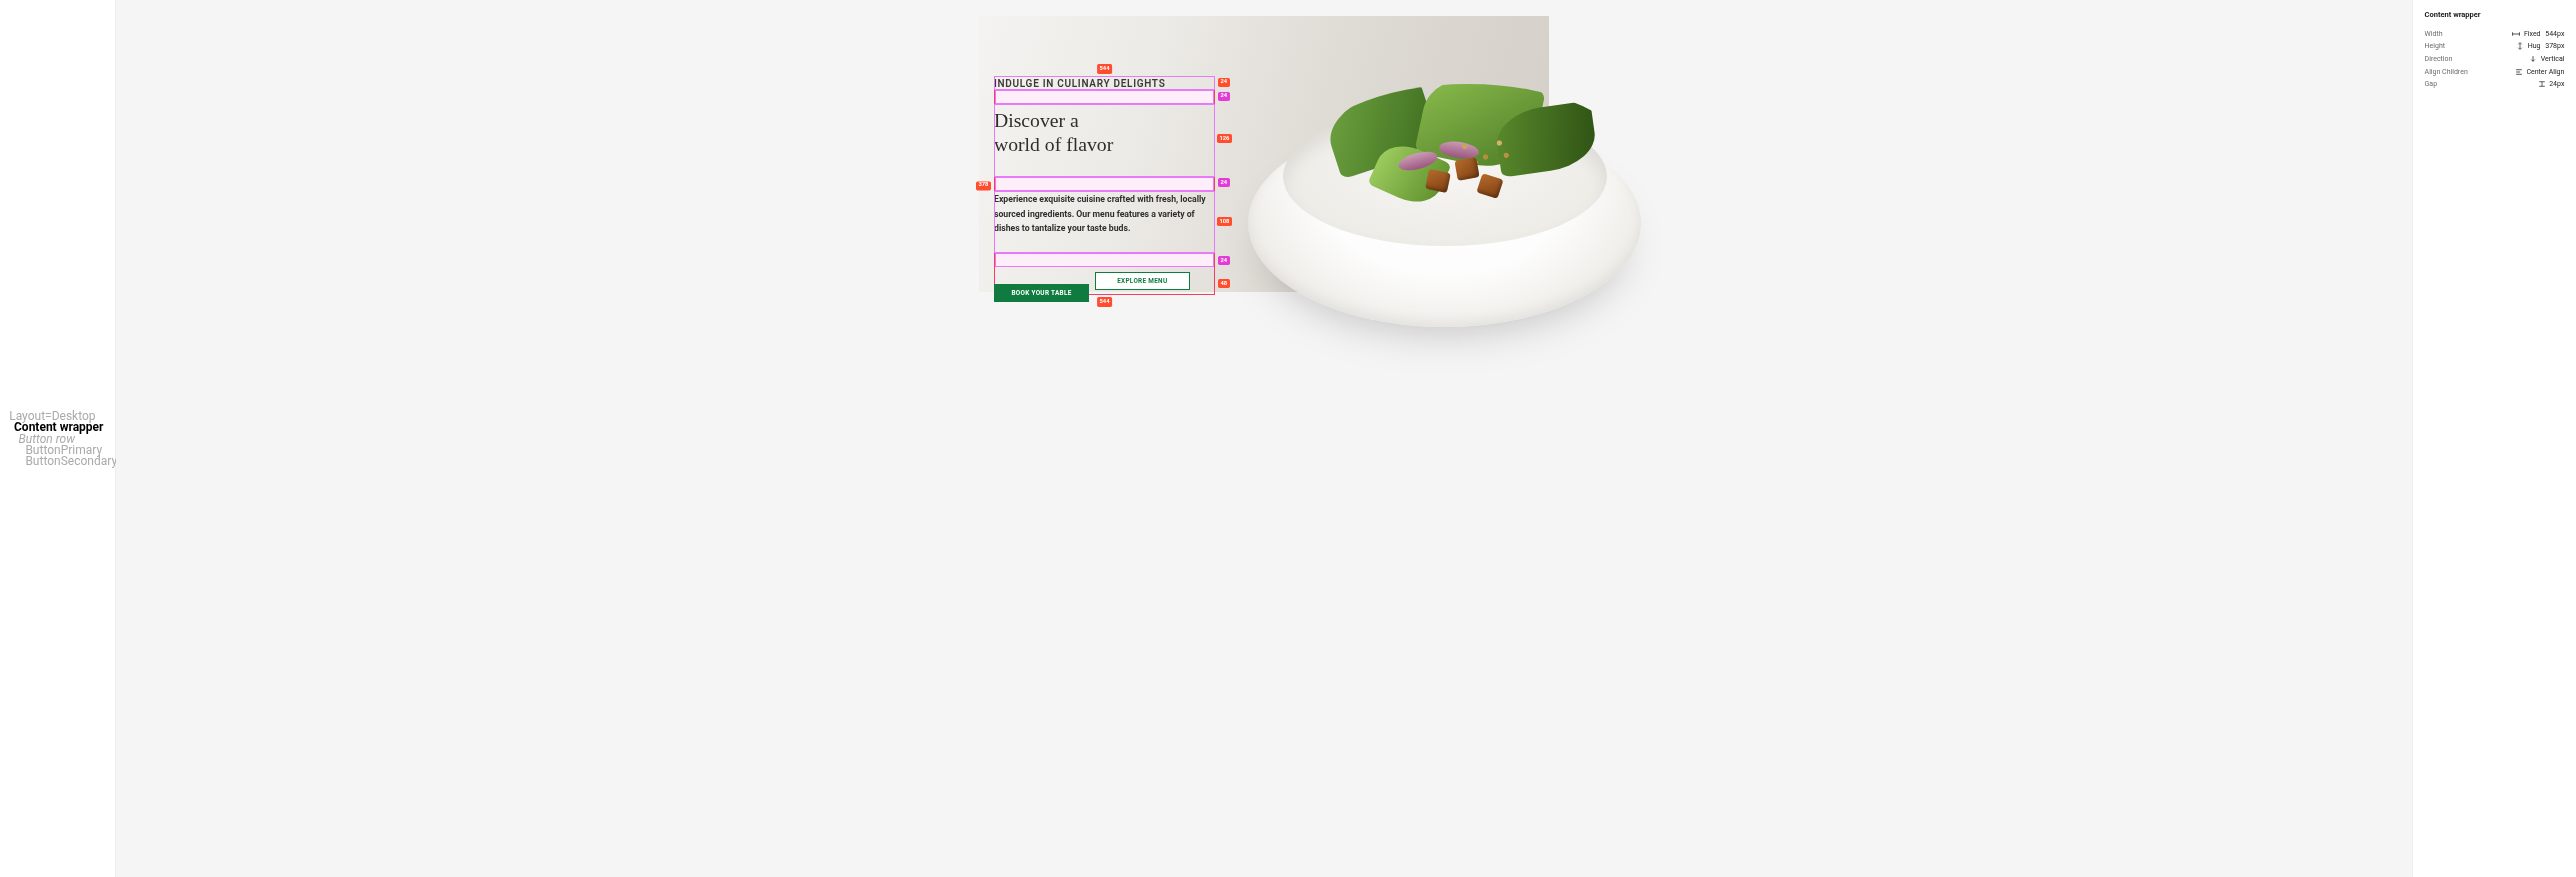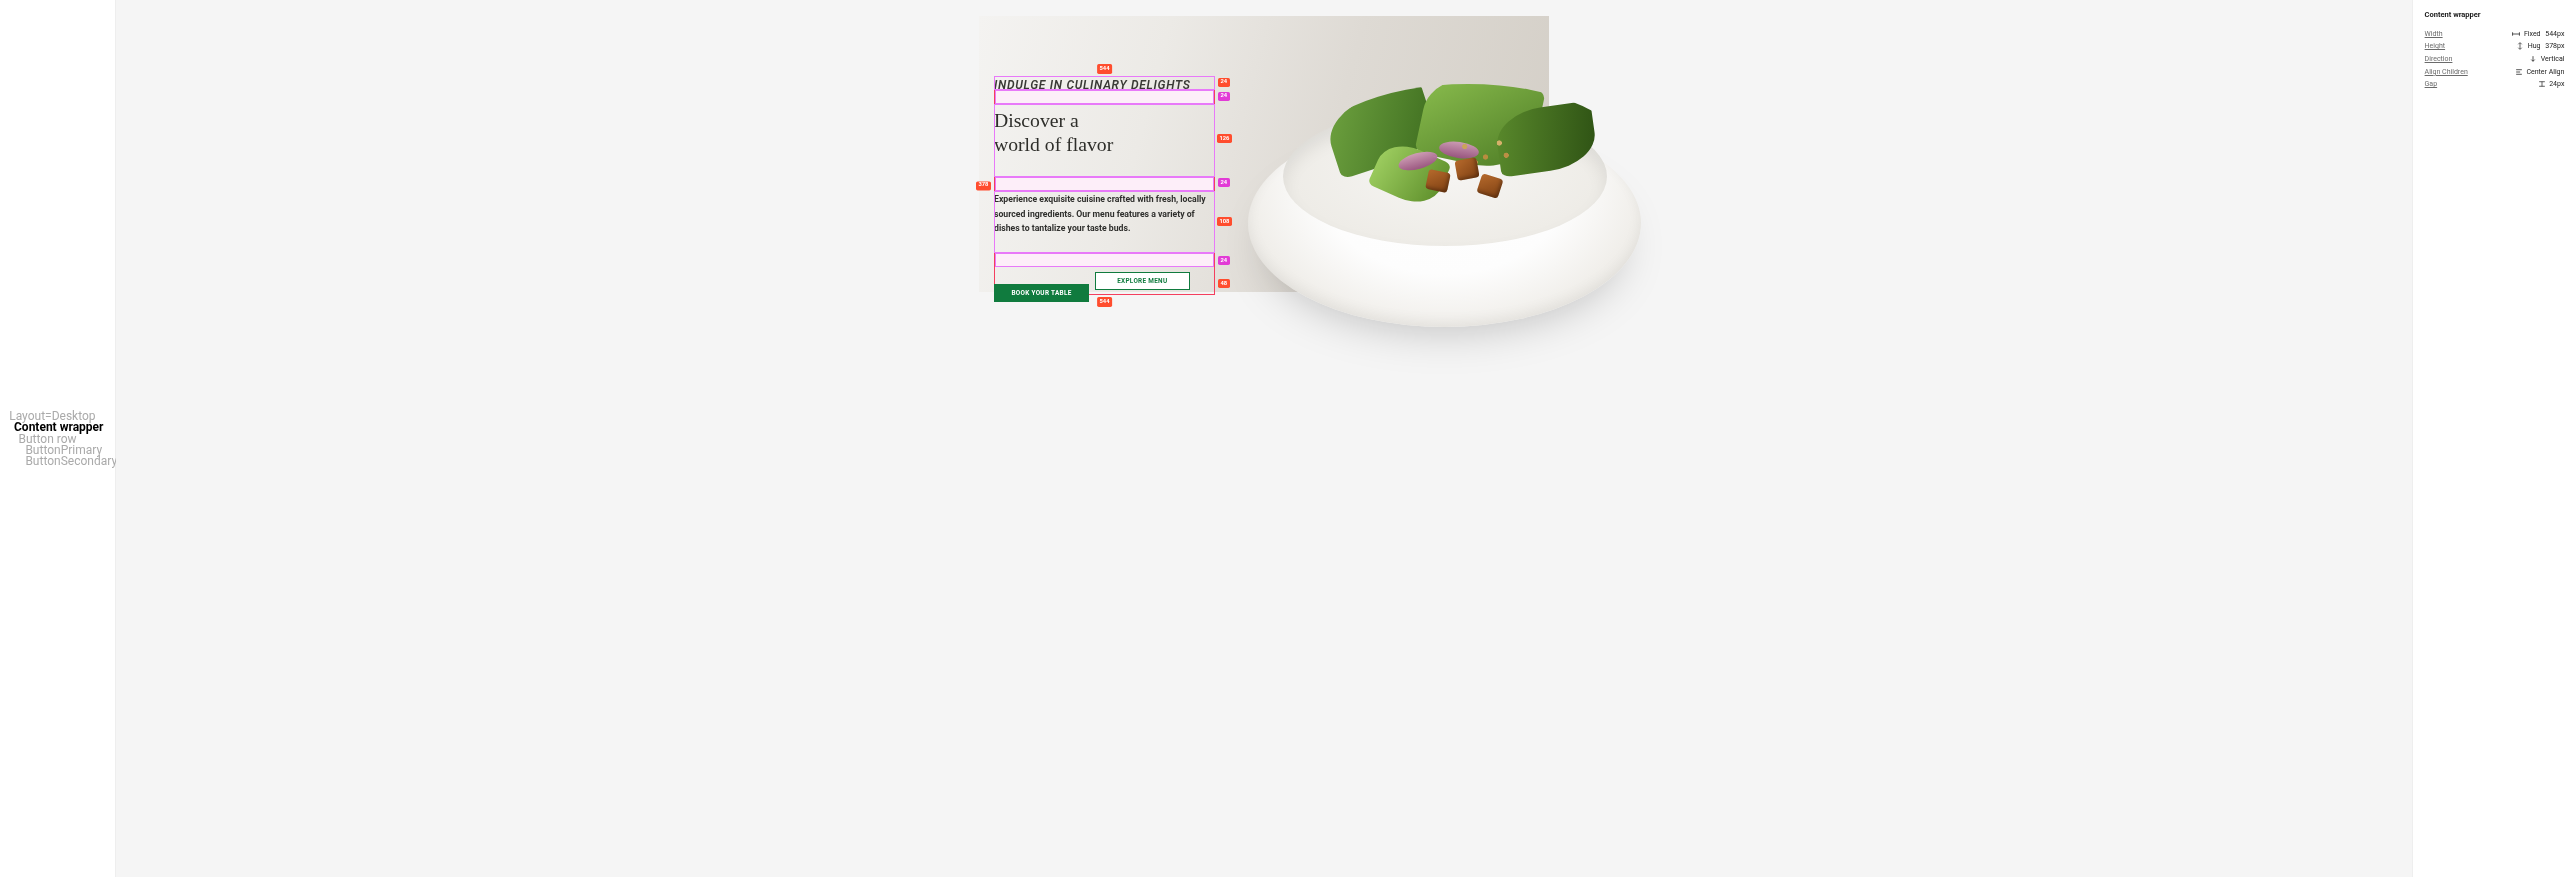--- a/index.html
+++ b/index.html
@@ -29,21 +29,21 @@
   }
   .layer-row {
     padding: 1.7px 4.6px 1.7px 9.2px;
     font-size: 12px;
     line-height: 8px;
     color: #aaa;
     white-space: nowrap;
     cursor: default;
   }
   .layer-row.indent-1 { padding-left: 14px; }
-  .layer-row.indent-2 { padding-left: 18.5px; }
+  .layer-row.indent-2 { padding-left: 18.5px; font-style: italic; }
   .layer-row.indent-3 { padding-left: 25.4px; }
   .layer-row.selected { color: #000; font-weight: 700; }
 
   
   .canvas-wrap {
     flex: 1 1 auto;
     background: #f5f5f5;
     position: relative;
     overflow: hidden;
     display: flex;
@@ -127,26 +127,25 @@
     flex-direction: column;
     gap: 14px;
   }
   .block { position: relative; }
   .block-outline {
     position: absolute; inset:0;
     border: 0.6px solid #e879f9;
     pointer-events:none;
   }
   .eyebrow {
-    font-size: 12px;
+    font-size: 10px;
     letter-spacing: 0.7px;
     font-weight: 600;
     color: #3a3a36;
     padding: 2.3px 0;
-    font-style: italic;
   }
   .headline {
     font-family: Georgia, 'Times New Roman', serif;
     font-size: 19.7px;
     line-height: 1.24;
     font-weight: 400;
     color: #2e2e2a;
     padding: 3.5px 0;
   }
   .body {
@@ -214,21 +213,21 @@
     font-weight: 700;
     margin-bottom: 8px;
   }
   .prop-row {
     display: flex;
     align-items: center;
     justify-content: space-between;
     height: 12.7px;
     margin-bottom: 0;
   }
-  .prop-label { color: #6b6b6b; text-decoration: underline; }
+  .prop-label { color: #6b6b6b; }
   .prop-value {
     display: flex;
     align-items: center;
     gap: 3.5px;
     color: #1a1a1a;
   }
   .prop-value .ico {
     width: 8px; height: 8px;
     display: inline-flex;
     align-items: center;

